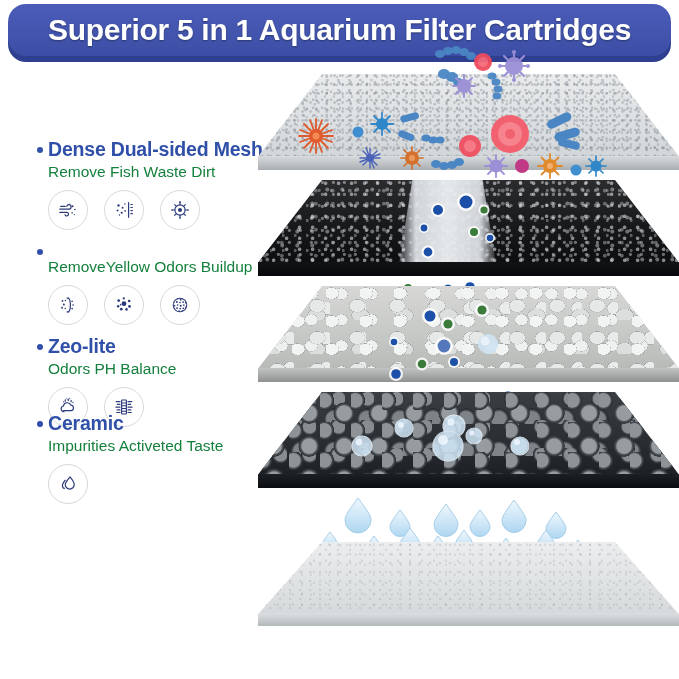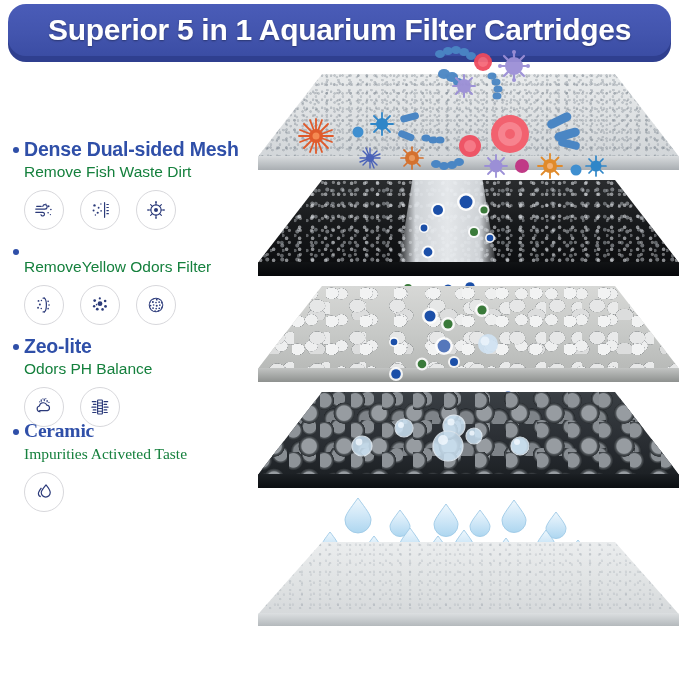--- a/index.html
+++ b/index.html
@@ -24,22 +24,22 @@
     display:flex;align-items:center;justify-content:center;
   }
   .banner-title{
     color:#ffffff;font-weight:bold;font-size:30px;letter-spacing:-0.3px;
     text-shadow:0 1px 2px rgba(0,0,0,.35);white-space:nowrap;
     font-family:"Liberation Sans", sans-serif;
   }
 
   
   .features{position:absolute;left:0;top:70px;width:270px;height:470px;}
-  .feature{position:absolute;left:0;width:270px;}
-  .f0{top:68px;} .f1{top:170px;} .f2{top:265px;} .f3{top:350px;font-family:Liberation Serif, serif;}
+  .feature{position:absolute;left:0;width:270px;padding-left:24px;}
+  .f0{top:68px;} .f1{top:170px;} .f2{top:265px;} .f3{top:342px;}
 
   .feat-head{
     display:flex;align-items:flex-start;gap:5px;
     color:#2f4fa8;font-weight:bold;font-size:19.5px;line-height:22px;
     letter-spacing:-0.2px;margin-left:13px;
   }
   .bullet{
     display:inline-block;width:6px;height:6px;border-radius:50%;
     background:#2f4fa8;margin-top:9px;flex:0 0 auto;
   }
@@ -210,21 +210,21 @@
             <circle cx="20.8" cy="12" r="0.9" fill="#2b3a7a" stroke="none"></circle>
           </svg>
         </span>
       </div>
     </div>
 
     <div class="feature f1">
       <div class="feat-head">
         <span class="bullet"></span>
       </div>
-      <div class="feat-sub">RemoveYellow  Odors  Filter</div>
+      <div class="feat-sub">RemoveYellow  Odors  Buildup</div>
       <div class="icon-row">
         <span class="icon-circle">
           <svg width="22" height="22" viewBox="0 0 24 24" fill="none" stroke="#2b3a7a" stroke-width="1.3" stroke-linecap="round">
             <path d="M12.5 4.5c2.8 2.2 2.8 12.8 0 15"></path>
             <path d="M12.5 4.5H11"></path>
             <path d="M12.5 19.5H11"></path>
             <circle cx="6" cy="7.5" r="1" fill="#2b3a7a" stroke="none"></circle>
             <circle cx="7.5" cy="11.5" r="1.1" fill="#2b3a7a" stroke="none"></circle>
             <circle cx="5.5" cy="15" r="1" fill="#2b3a7a" stroke="none"></circle>
             <circle cx="9" cy="15.8" r="0.8" fill="#2b3a7a" stroke="none"></circle>

